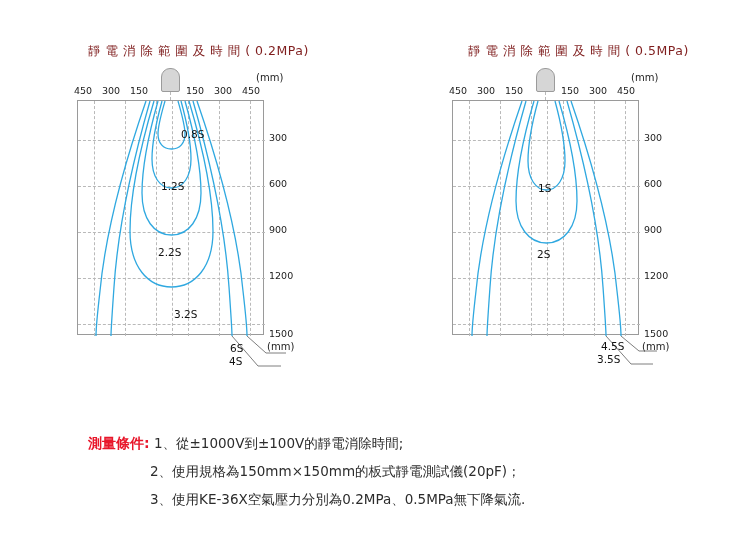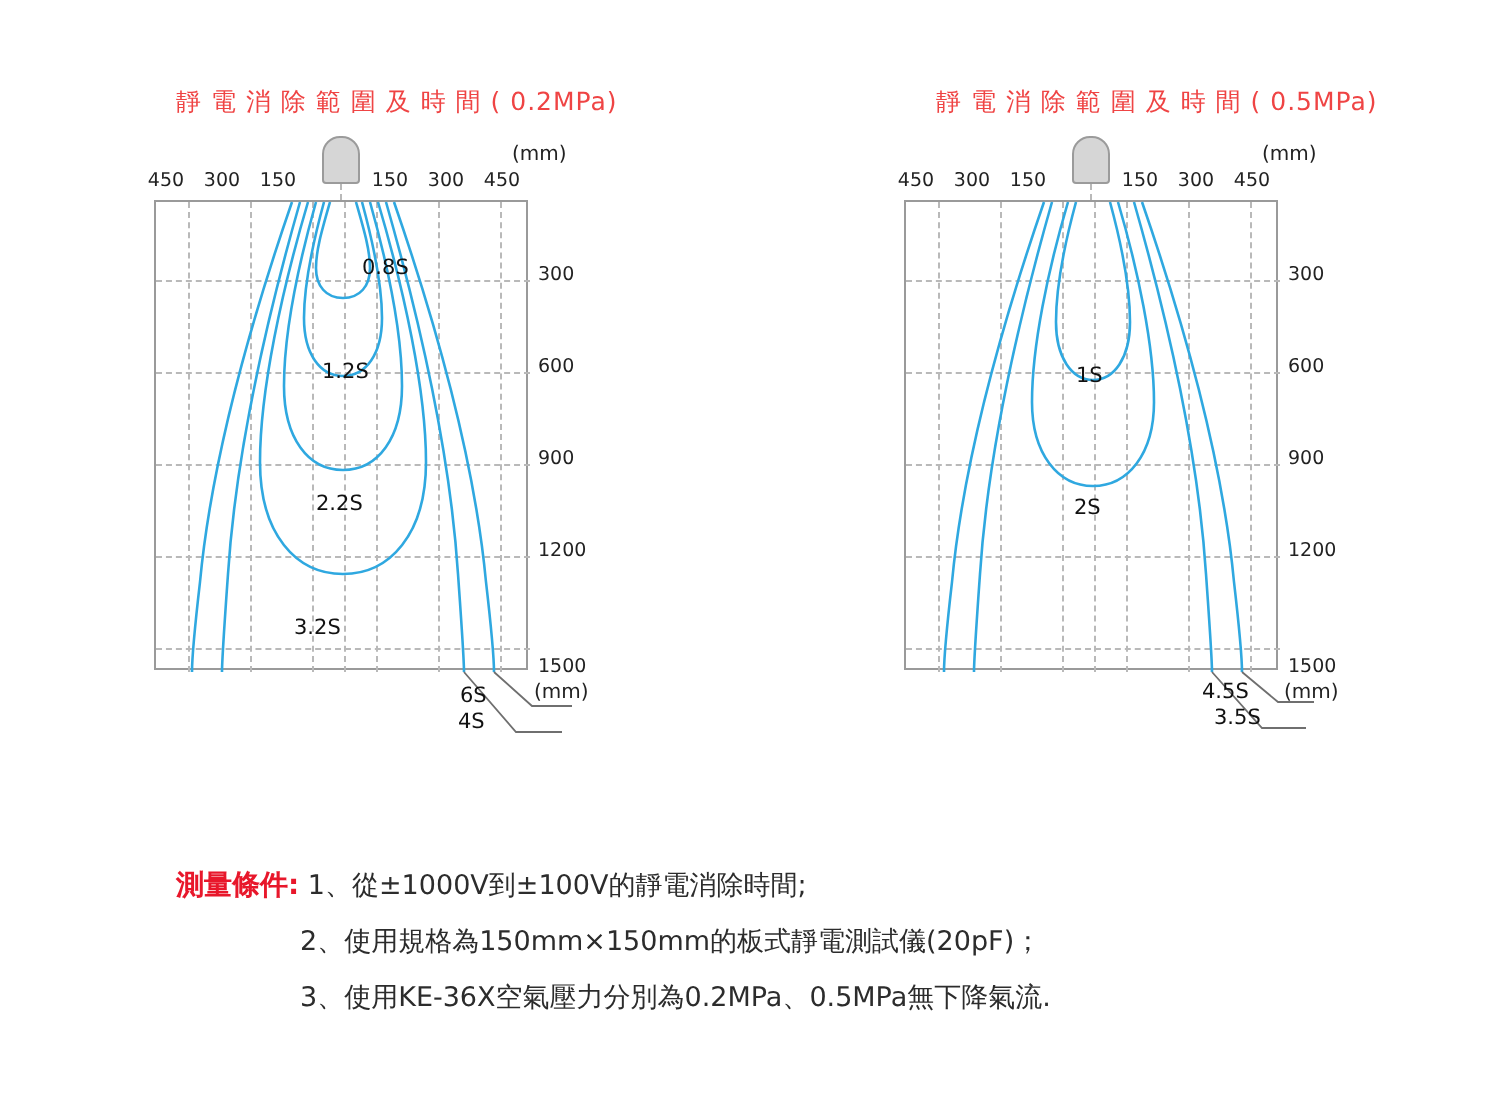--- a/index.html
+++ b/index.html
@@ -11,21 +11,21 @@
     overflow:hidden;
   }
   .chart-block{position:absolute;top:0;}
   #chart-left{left:0;width:375px;height:400px;}
   #chart-right{left:375px;width:375px;height:400px;}
 
   .chart-title{
     position:absolute;
     top:43px;
     font-size:12.5px;
-    color:#ef4444;
+    color:#7f1d1d;
     letter-spacing:0.5px;
     white-space:nowrap;
     font-weight:normal;
   }
   #chart-left .chart-title{left:88px;}
   #chart-right .chart-title{left:468px;}
 
   .unit-top{
     position:absolute;
     font-size:10px;color:#222;
@@ -166,21 +166,21 @@
   <div class="ytick" style="left:269px;top:132px;">300</div>
   <div class="ytick" style="left:269px;top:178px;">600</div>
   <div class="ytick" style="left:269px;top:224px;">900</div>
   <div class="ytick" style="left:269px;top:270px;">1200</div>
   <div class="ytick" style="left:269px;top:328px;">1500</div>
   <div class="unit-bottom" style="left:267px;top:341px;">(mm)</div>
 
   <div class="curve-label" style="left:161px;top:128px;margin-left:20px;">0.8S</div>
   <div class="curve-label" style="left:161px;top:180px;">1.2S</div>
   <div class="curve-label" style="left:158px;top:246px;text-align:right;">2.2S</div>
-  <div class="curve-label" style="left:147px;top:308px;">3.2S</div>
+  <div class="curve-label" style="left:174px;top:308px;">3.2S</div>
   <div class="curve-label" style="left:230px;top:342px;">6S</div>
   <div class="curve-label" style="left:229px;top:355px;">4S</div>
 </div>
 
 <div class="chart-block" id="chart-right">
 
   <div class="chart-title" style="left:93px;">靜 電 消 除 範 圍 及 時 間 ( 0.5MPa)</div>
 
   <div class="unit-top" style="left:256px;top:72px;">(mm)</div>
 
@@ -234,21 +234,21 @@
   <div class="ytick" style="left:269px;top:132px;">300</div>
   <div class="ytick" style="left:269px;top:178px;">600</div>
   <div class="ytick" style="left:269px;top:224px;">900</div>
   <div class="ytick" style="left:269px;top:270px;">1200</div>
   <div class="ytick" style="left:269px;top:328px;">1500</div>
   <div class="unit-bottom" style="left:267px;top:341px;">(mm)</div>
 
   <div class="curve-label" style="left:163px;top:182px;">1S</div>
   <div class="curve-label" style="left:162px;top:248px;">2S</div>
   <div class="curve-label" style="left:226px;top:340px;">4.5S</div>
-  <div class="curve-label" style="left:232px;top:353px;">3.5S</div>
+  <div class="curve-label" style="left:222px;top:353px;">3.5S</div>
 </div>
 
 <div class="conditions">
   <div class="cond-line" id="cond-1">
     <span class="cond-key">測量條件:</span>
     <span>1、從±1000V到±100V的靜電消除時間;</span>
   </div>
   <div class="cond-line" id="cond-2">2、使用規格為150mm×150mm的板式靜電測試儀(20pF)；</div>
   <div class="cond-line" id="cond-3">3、使用KE-36X空氣壓力分別為0.2MPa、0.5MPa無下降氣流.</div>
 </div>

